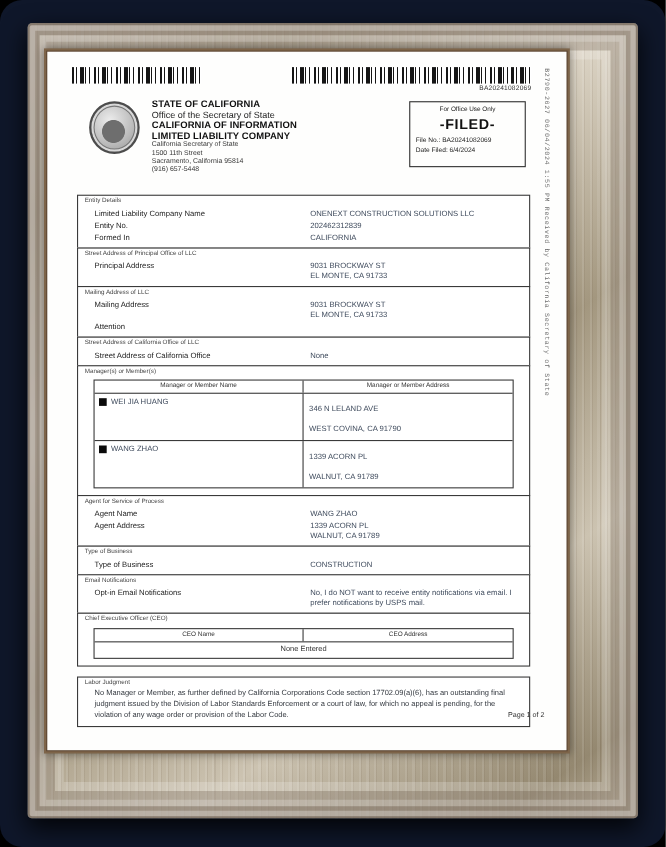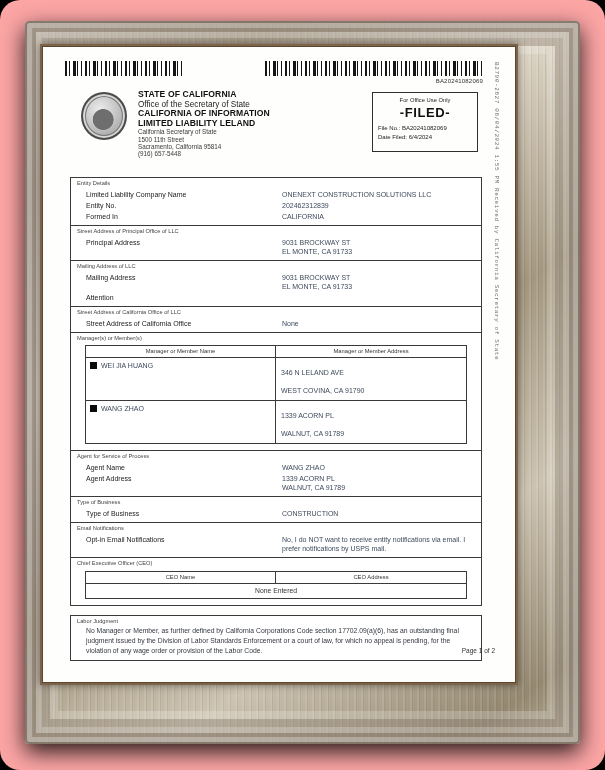--- a/index.html
+++ b/index.html
@@ -1,18 +1,18 @@
 <!DOCTYPE html>
 <html><head>
 <meta charset="utf-8">
 <style>
   html,body{margin:0;padding:0;background:#000;}
   *{box-sizing:border-box;}
   body{font-family:"Liberation Sans","DejaVu Sans",sans-serif;}
-  .scene{position:relative;width:605px;height:770px;background:#fca5a5;border-radius:20px;overflow:hidden;}
+  .scene{position:relative;width:605px;height:770px;background:#0f172a;border-radius:20px;overflow:hidden;}
 
   
   .frame{
     position:absolute;left:25px;top:21px;width:555px;height:723px;
     background:
       repeating-linear-gradient(90deg, rgba(255,255,255,.10) 0 2px, rgba(90,70,50,.10) 2px 3px, rgba(0,0,0,0) 3px 7px),
       linear-gradient(145deg,#d3cabb 0%,#b2a791 16%,#dcd4c5 34%,#a3977f 55%,#ccc3b1 74%,#948870 92%,#b8ad99 100%);
     border-radius:4px;
     box-shadow:
       inset 0 0 0 2px rgba(70,55,40,.45),
@@ -99,21 +99,21 @@
     <div class="barcode bc-left"></div>
     <div class="barcode bc-right"></div>
     <div class="bc-num">BA20241082069</div>
 
     <div class="seal"></div>
 
     <div class="hdr">
       <div class="t1">STATE OF CALIFORNIA</div>
       <div class="t2">Office of the Secretary of State</div>
       <div class="t1">CALIFORNIA OF INFORMATION</div>
-      <div class="t1">LIMITED LIABILITY LELAND</div>
+      <div class="t1">LIMITED LIABILITY COMPANY</div>
       <div class="sm">California Secretary of State</div>
       <div class="sm">1500 11th Street</div>
       <div class="sm">Sacramento, California 95814</div>
       <div class="sm">(916) 657-5448</div>
     </div>
 
     <div class="filedbox">
       <div class="use">For Office Use Only</div>
       <div class="filed">-FILED-</div>
       <div class="meta">File No.: BA20241082069</div>

